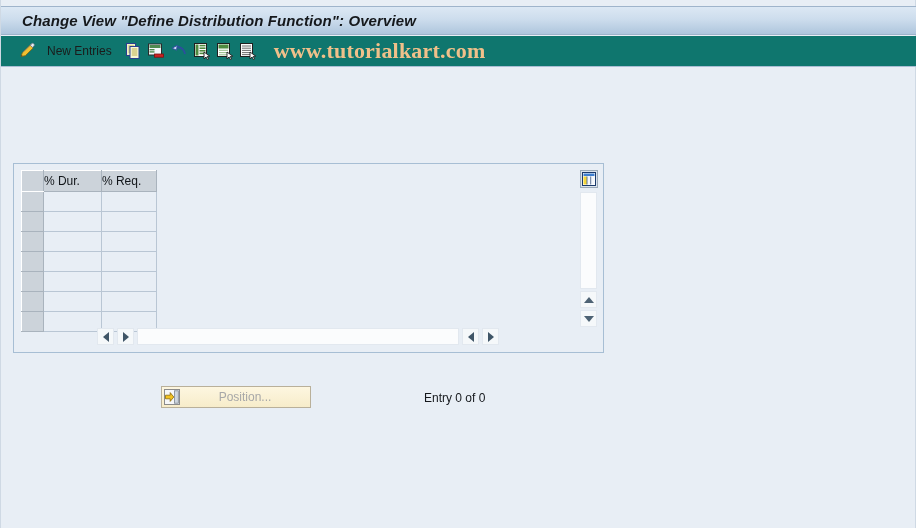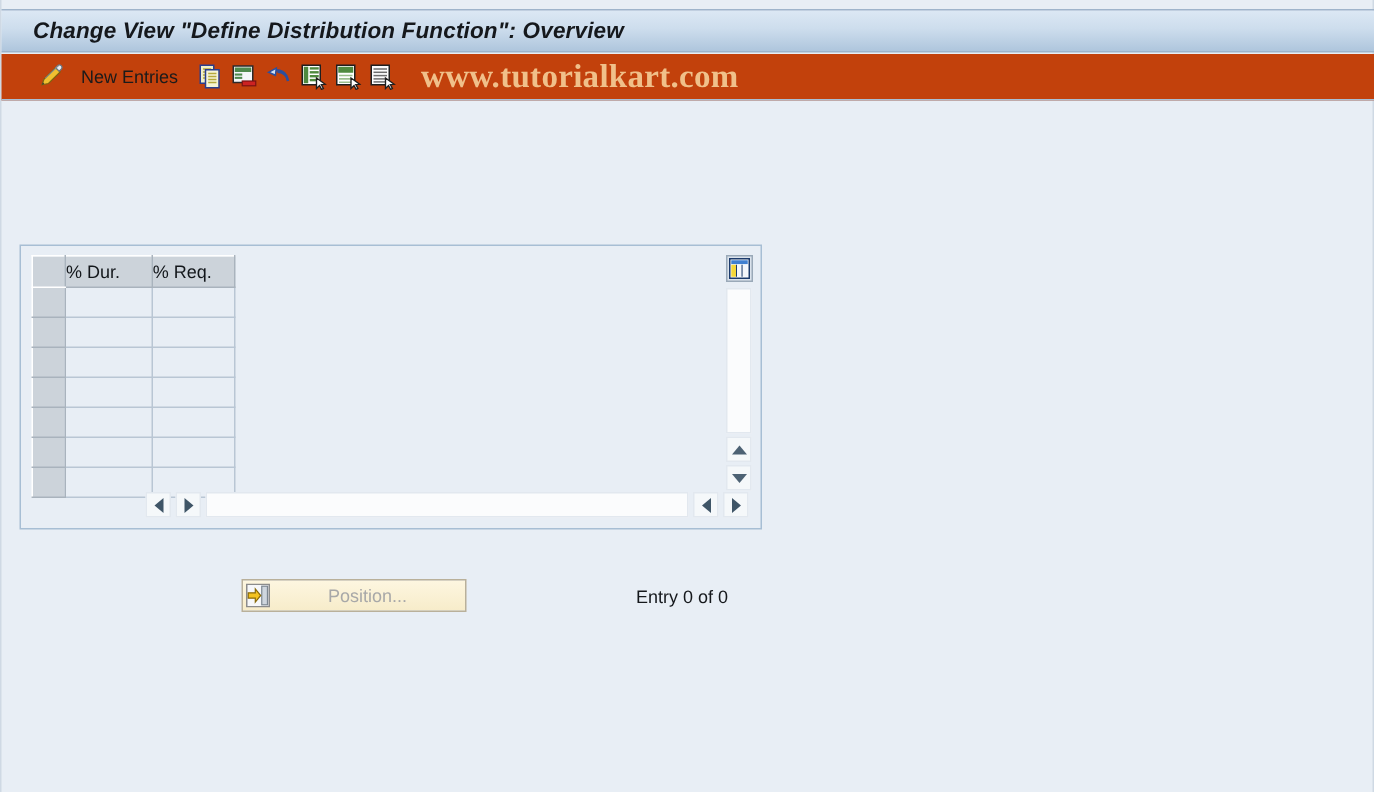--- a/index.html
+++ b/index.html
@@ -49,26 +49,26 @@
     color: #15181c;
     letter-spacing: 0.1px;
     white-space: nowrap;
   }
 
   
   .toolbar {
     position: absolute;
     left: 0; top: 36px;
     width: 916px; height: 31px;
-    background: #c2410c;
+    background: #0f766e;
     border-bottom: 1px solid #a9bed4;
     box-sizing: border-box;
     display: flex;
     align-items: center;
-    padding-left: 24px;
+    padding-left: 17px;
   }
   .tb-icon {
     width: 18px; height: 18px;
     margin-right: 5px;
     flex: 0 0 auto;
     display: block;
   }
   .tb-label {
     font-size: 12px;
     color: #1b1b1b;
@@ -116,21 +116,21 @@
     font-family: "Liberation Sans", sans-serif;
     font-size: 12px;
     color: #111;
     outline: none;
   }
 
   
   .table-frame {
     position: absolute;
     left: 12px; top: 163px;
-    width: 495px; height: 190px;
+    width: 591px; height: 190px;
     border: 1px solid #a7bed4;
     background: #e8eef5;
     box-sizing: border-box;
   }
   .grid-area {
     position: absolute;
     left: 7px; top: 6px;
     width: 466px; height: 162px;
   }
   table.grid {

